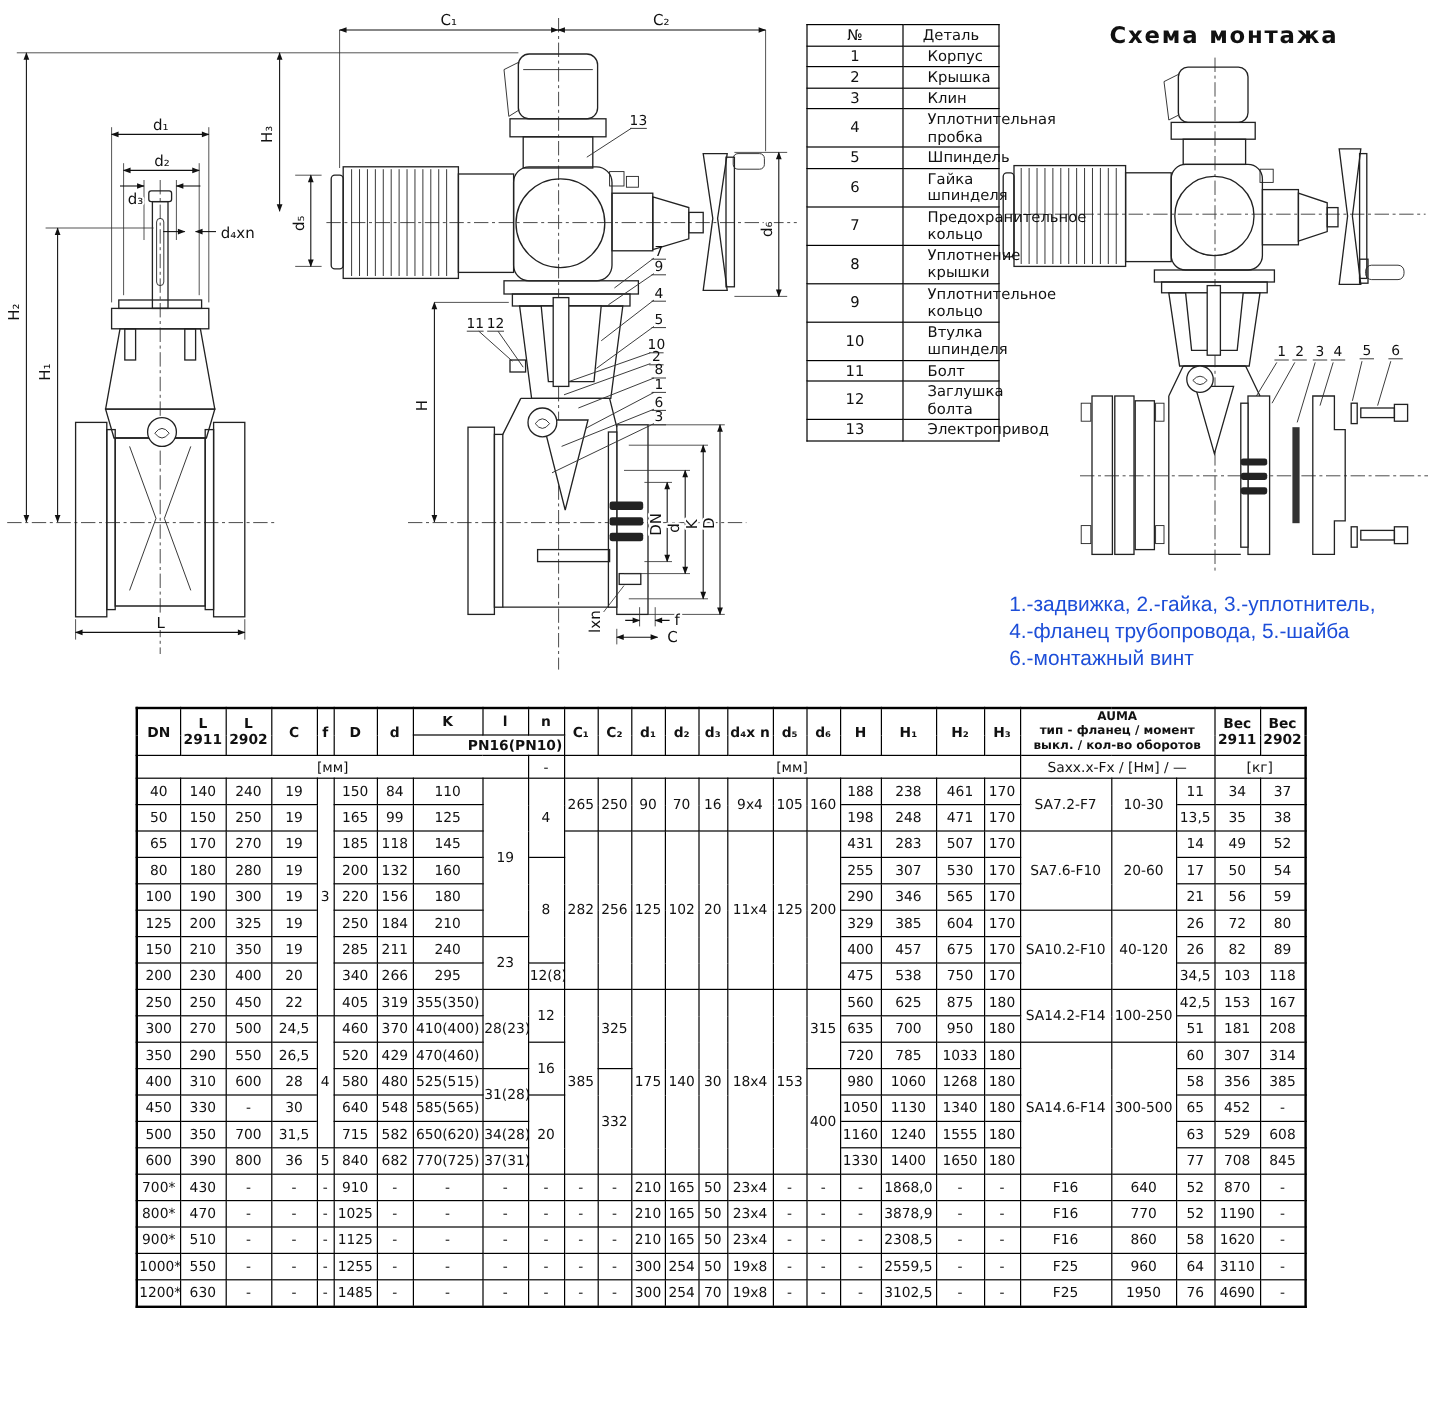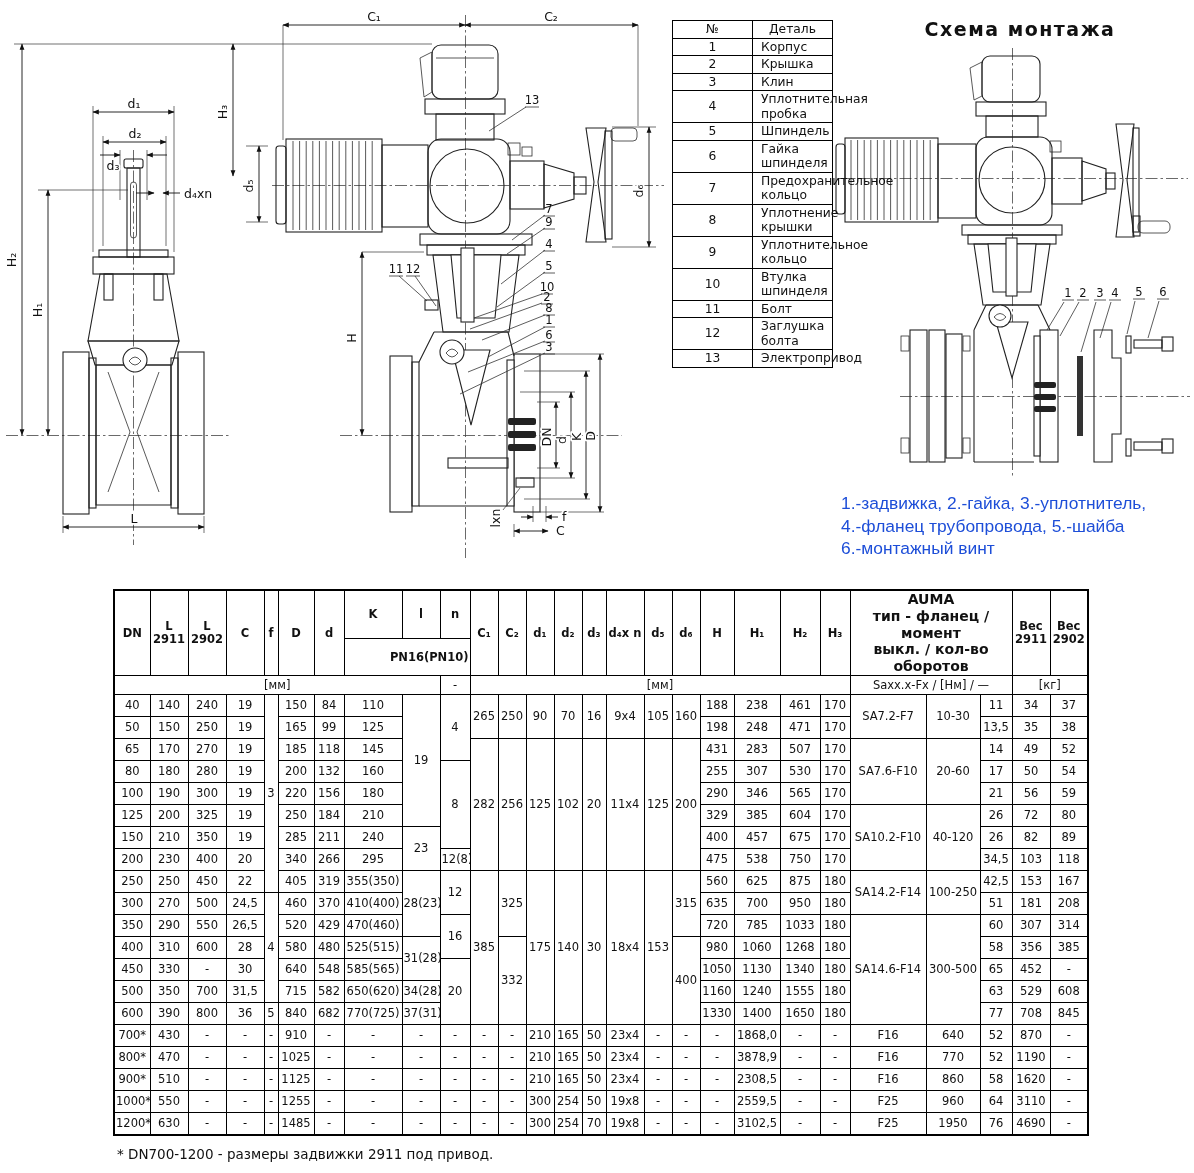--- a/index.html
+++ b/index.html
@@ -16,32 +16,32 @@
   .dark{fill:#222;stroke:none;}
   .wfill{fill:#fff;}
   .title-txt{font-size:19px;font-weight:bold;letter-spacing:1.5px;fill:#111;}
 
   
   #parts{position:absolute;left:672px;top:20px;width:161px;border-collapse:collapse;
          background:#fff;font-size:12.3px;line-height:1.18;table-layout:fixed;}
   #parts th,#parts td{border:1.4px solid #000;padding:1px 2px;}
   #parts th{font-weight:normal;text-align:center;}
   #parts td.num{width:20px;text-align:center;}
-  #parts td.det{text-align:left;padding-left:8px;}
+  #parts td.det{text-align:left;padding-left:20px;}
 
   
   #dimwrap{position:absolute;left:113px;top:589px;}
   #dimtable{border-collapse:collapse;table-layout:fixed;width:974px;font-size:11.5px;
             background:#fff;border:2px solid #000;}
   #dimtable th,#dimtable td{border:1.3px solid #000;text-align:center;vertical-align:middle;
             padding:0 1px;height:21px;line-height:1.1;overflow:hidden;}
   #dimtable thead th{font-weight:bold;white-space:pre-line;}
   #dimtable thead tr.h2 th{height:16px;text-align:right;}
   #dimtable tr.units td{height:18px;font-size:11.5px;text-align:center;}
-  #dimtable th.auma{font-size:14px;line-height:1.2;}
+  #dimtable th.auma{font-size:10px;line-height:1.2;}
 
   #legend{position:absolute;left:841px;top:492px;width:353px;
           font-family:"Liberation Sans",sans-serif;font-size:17.4px;line-height:1.3;color:#1d4ed8;}
   #footnote{position:absolute;left:117px;top:1146px;font-size:13.5px;color:#111;}
 </style>
 </head>
 <body>
 
 <div id="page">
 
@@ -879,15 +879,14 @@
             <td>F25</td>
             <td>1950</td>
             <td>76</td>
             <td>4690</td>
             <td>-</td>
           </tr>
         </tbody>
       </table>
 </div>
 
-<div id="footnote">* DN700-1200 - размеры задвижки 2911 под привод.</div>
 
 </div>
 
 </body></html>

